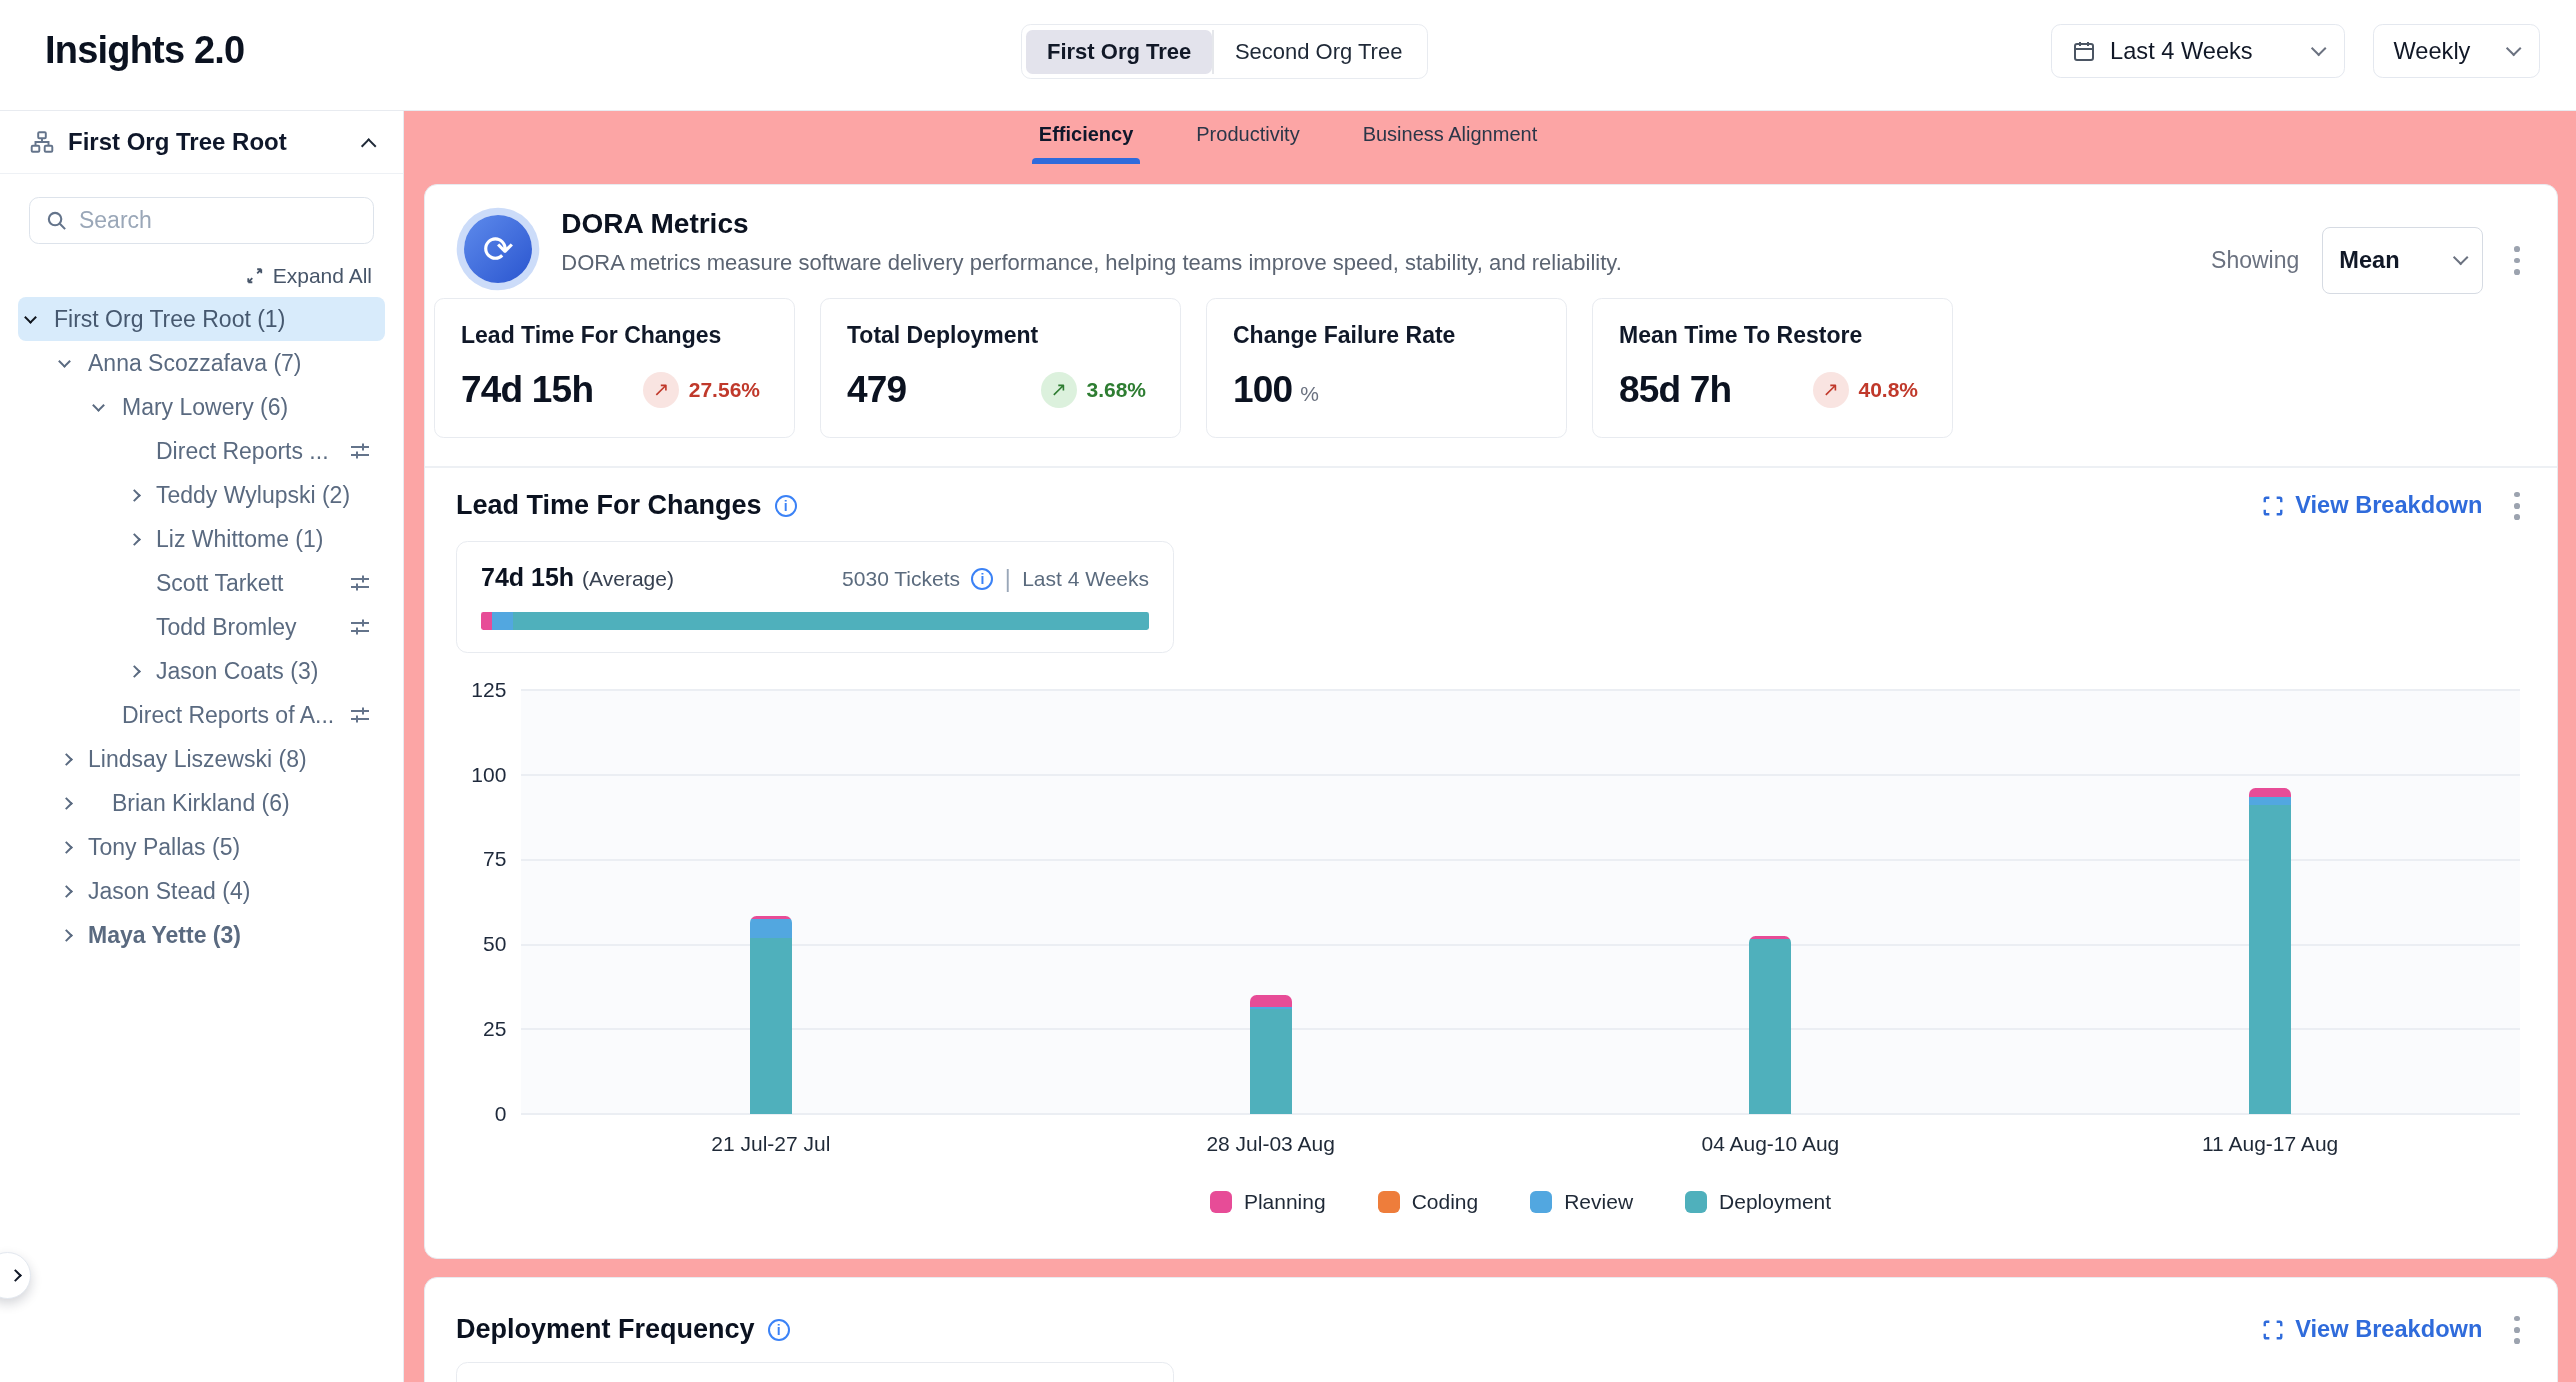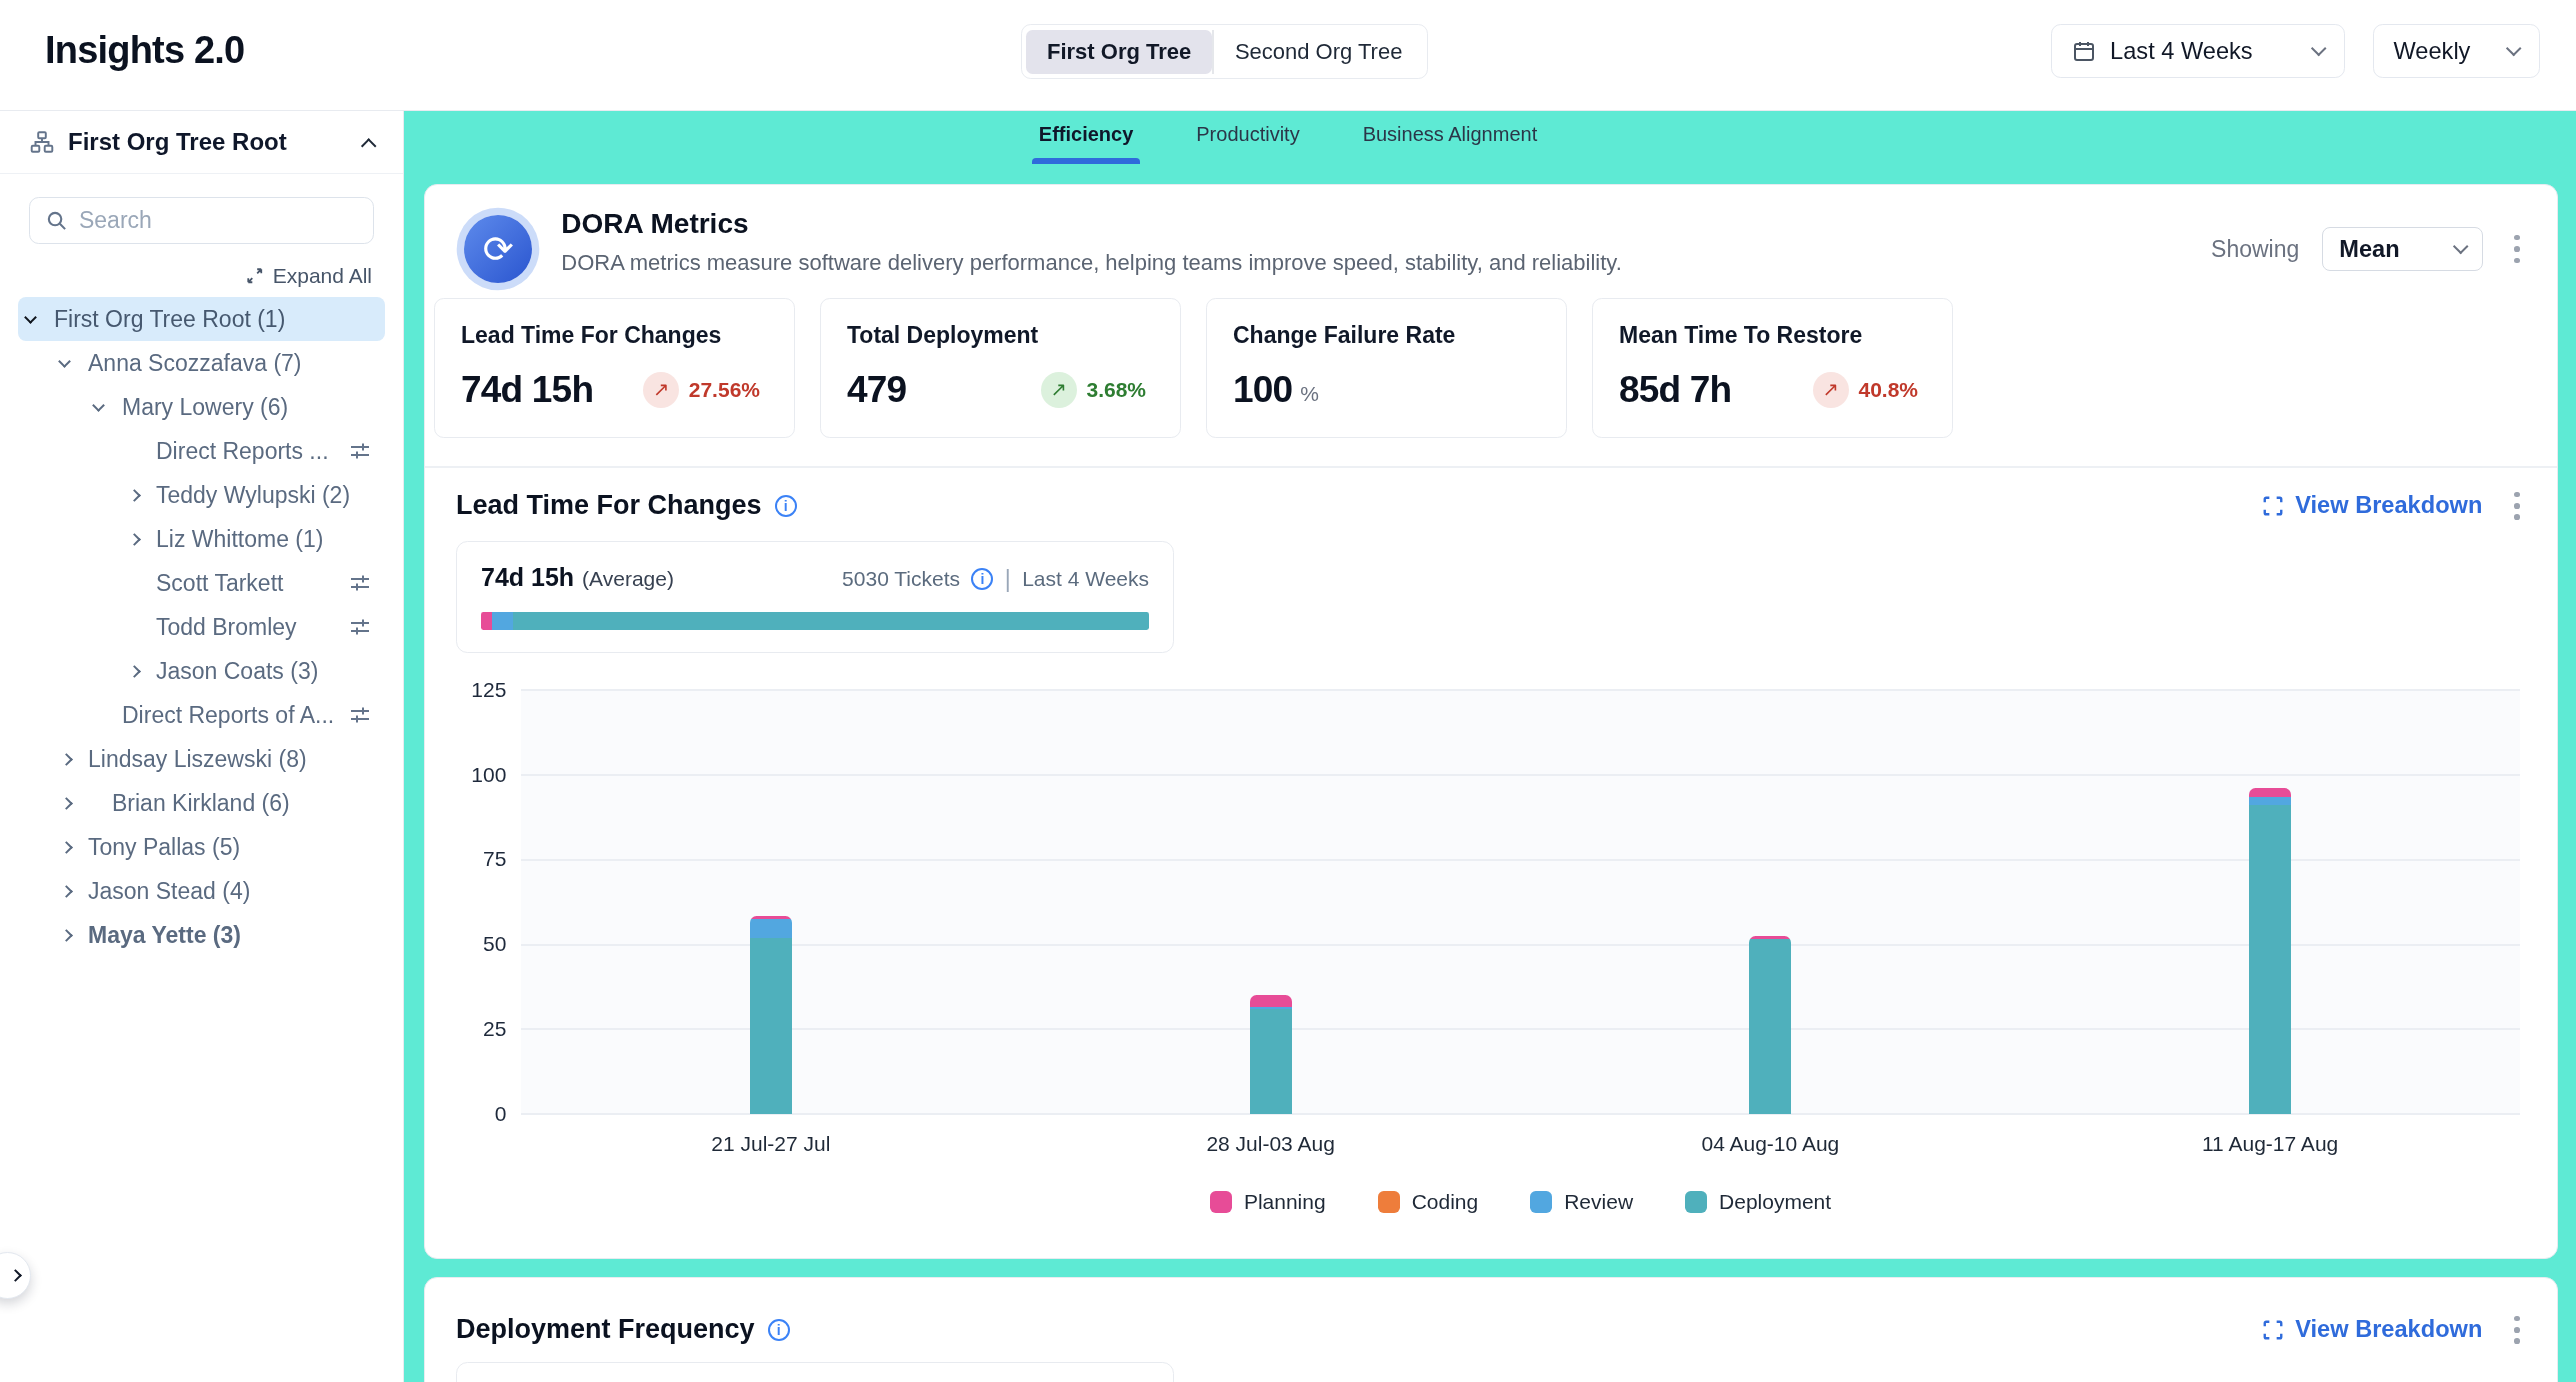--- a/index.html
+++ b/index.html
@@ -1,18 +1,18 @@
 <!DOCTYPE html>
 <html style="font-size:13px"><head>
 <meta charset="utf-8">
 <style>
   * { box-sizing: border-box; margin: 0; padding: 0; }
   html,body { background:#fff; }
   body { font-family:"Liberation Sans", sans-serif; }
-  .page { position:relative; width:2576px; height:1382px; background:#5eead4; overflow:hidden; }
+  .page { position:relative; width:2576px; height:1382px; background:#fca5a5; overflow:hidden; }
 
   
   .topbar { position:absolute; top:0; left:0; right:0; height:111px; background:#fff; border-bottom:1.6px solid #E8EBF0; z-index:5; }
   .app-title { position:absolute; left:45px; top:29px; font-size:38px; font-weight:700; color:#0B1220; letter-spacing:-0.8px; }
   .org-toggle { position:absolute; left:1021px; top:24px; height:55px; border:1.6px solid #E8EBF0; border-radius:9.7px; background:#fff; display:flex; align-items:center; padding:4px; }
   .org-toggle .opt { font-size:22px; color:#1F2937; padding:0 21px; height:44px; display:flex; align-items:center; border-radius:6.5px; cursor:pointer; white-space:nowrap; }
   .org-toggle .opt.active { background:#E3E3EC; font-weight:700; color:#111827; }
   .org-toggle .tsep { width:1.6px; height:44px; background:#E5E7EB; }
   .select { position:absolute; height:54px; border:1.6px solid #E4E8EF; border-radius:9.7px; background:#fff; display:flex; align-items:center; gap:14.6px; padding:0 19.5px; font-size:23.6px; color:#111827; cursor:pointer; }
   .chev-down { width:11.4px; height:11.4px; border-right:2.4px solid #6B7280; border-bottom:2.4px solid #6B7280; transform:rotate(45deg); margin-top:-4.9px; }
@@ -52,21 +52,21 @@
   .card { position:absolute; background:#fff; border:1.6px solid #E8EBF0; border-radius:13px; }
   #dora-card { left:424px; top:184px; width:2134px; height:1075px; }
   #deploy-card { left:424px; top:1277px; width:2134px; height:244px; }
 
   .dora-head { position:absolute; left:32px; top:23px; display:flex; align-items:flex-start; gap:21px; }
   .dora-icon { width:68px; height:68px; border-radius:50%; background:linear-gradient(135deg,#5E8BEC,#2A55CF); box-shadow:0 0 0 7.3px #CCDCF9; color:#fff; display:flex; align-items:center; justify-content:center; font-size:37px; margin:7.3px 8px 0 7.3px; }
   .dora-title { font-size:28px; font-weight:700; color:#0B1220; }
   .dora-desc { font-size:22px; color:#5B6472; margin-top:9.7px; }
   .dora-controls { position:absolute; right:29px; top:42px; display:flex; align-items:center; gap:23px; }
   .showing-label { font-size:23px; color:#6B7280; }
-  .mean-select { width:161px; height:44px; border:1.6px solid #D6DBE3; border-radius:8px; background:#fff; display:flex; align-items:center; padding:0 16px; font-size:23.6px; font-weight:700; color:#111827; cursor:pointer; }
+  .mean-select { width:161px; height:67px; border:1.6px solid #D6DBE3; border-radius:8px; background:#fff; display:flex; align-items:center; padding:0 16px; font-size:23.6px; font-weight:700; color:#111827; cursor:pointer; }
   .kebab { display:flex; flex-direction:column; gap:5.7px; padding:6.5px 8px; cursor:pointer; }
   .kebab b { width:5.7px; height:5.7px; border-radius:50%; background:#9CA3AF; }
 
   .metric-row { position:absolute; left:9px; top:113px; display:flex; gap:25px; }
   .metric-card { width:361px; height:140px; border:1.6px solid #E8EBF0; border-radius:9.7px; background:#fff; padding:23px 26px; }
   .metric-title { font-size:23px; font-weight:700; color:#101828; white-space:nowrap; }
   .metric-value-row { display:flex; align-items:center; margin-top:19.5px; }
   .metric-value { font-size:37px; font-weight:700; color:#0B1220; letter-spacing:-0.8px; }
   .metric-unit { font-size:21px; color:#6B7280; margin-left:8px; margin-top:8px; }
   .delta { display:flex; align-items:center; gap:9.7px; margin-left:auto; padding-right:8px; }

